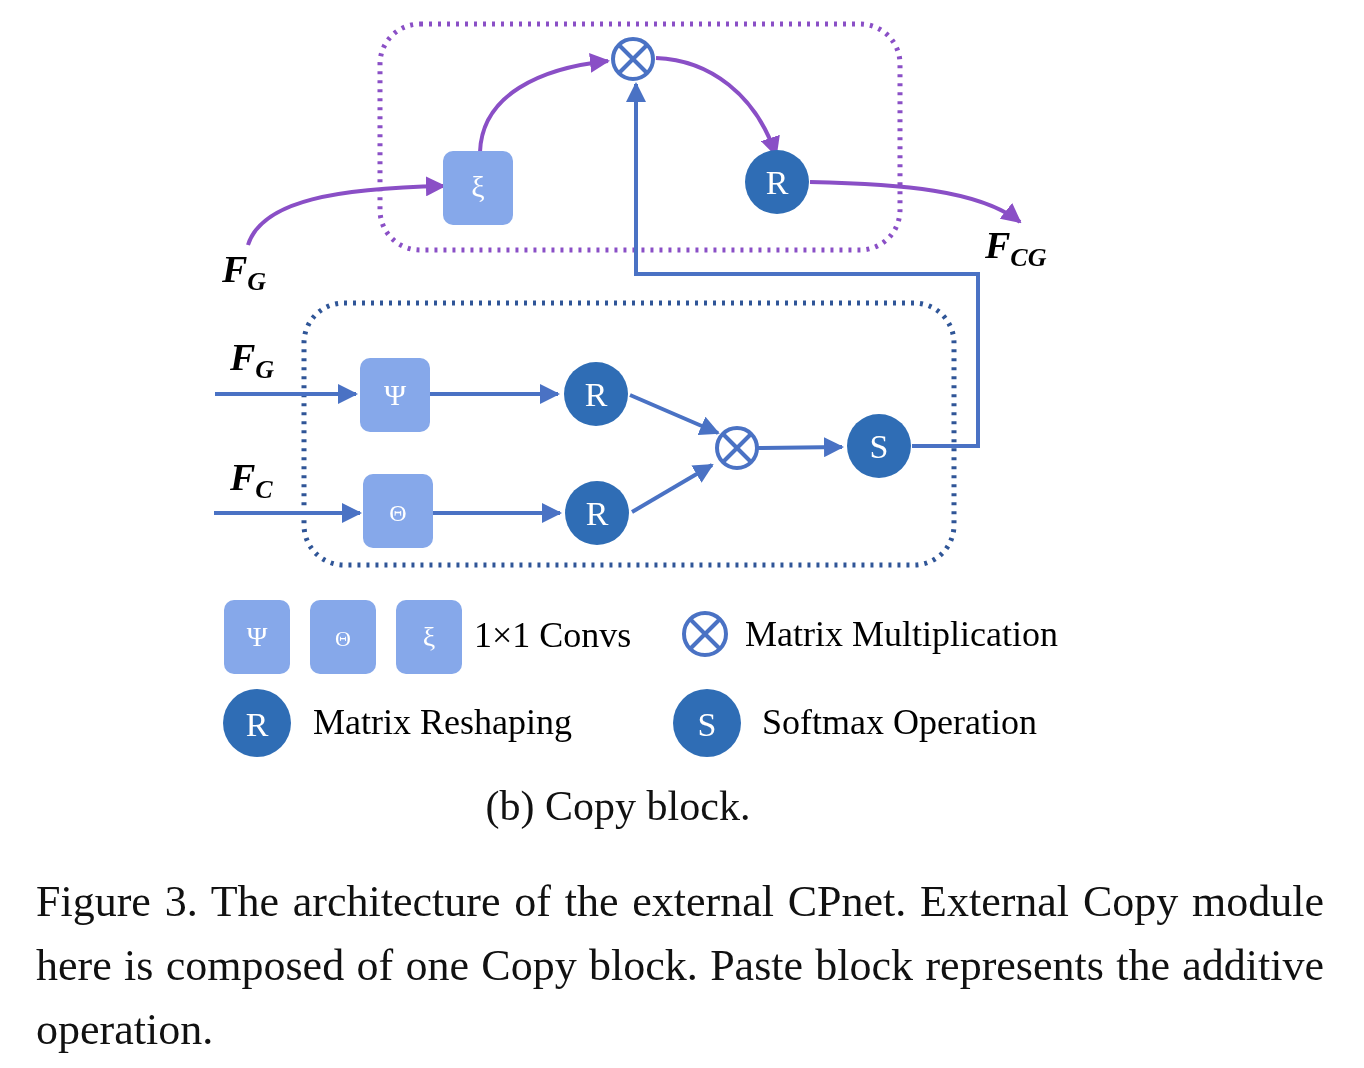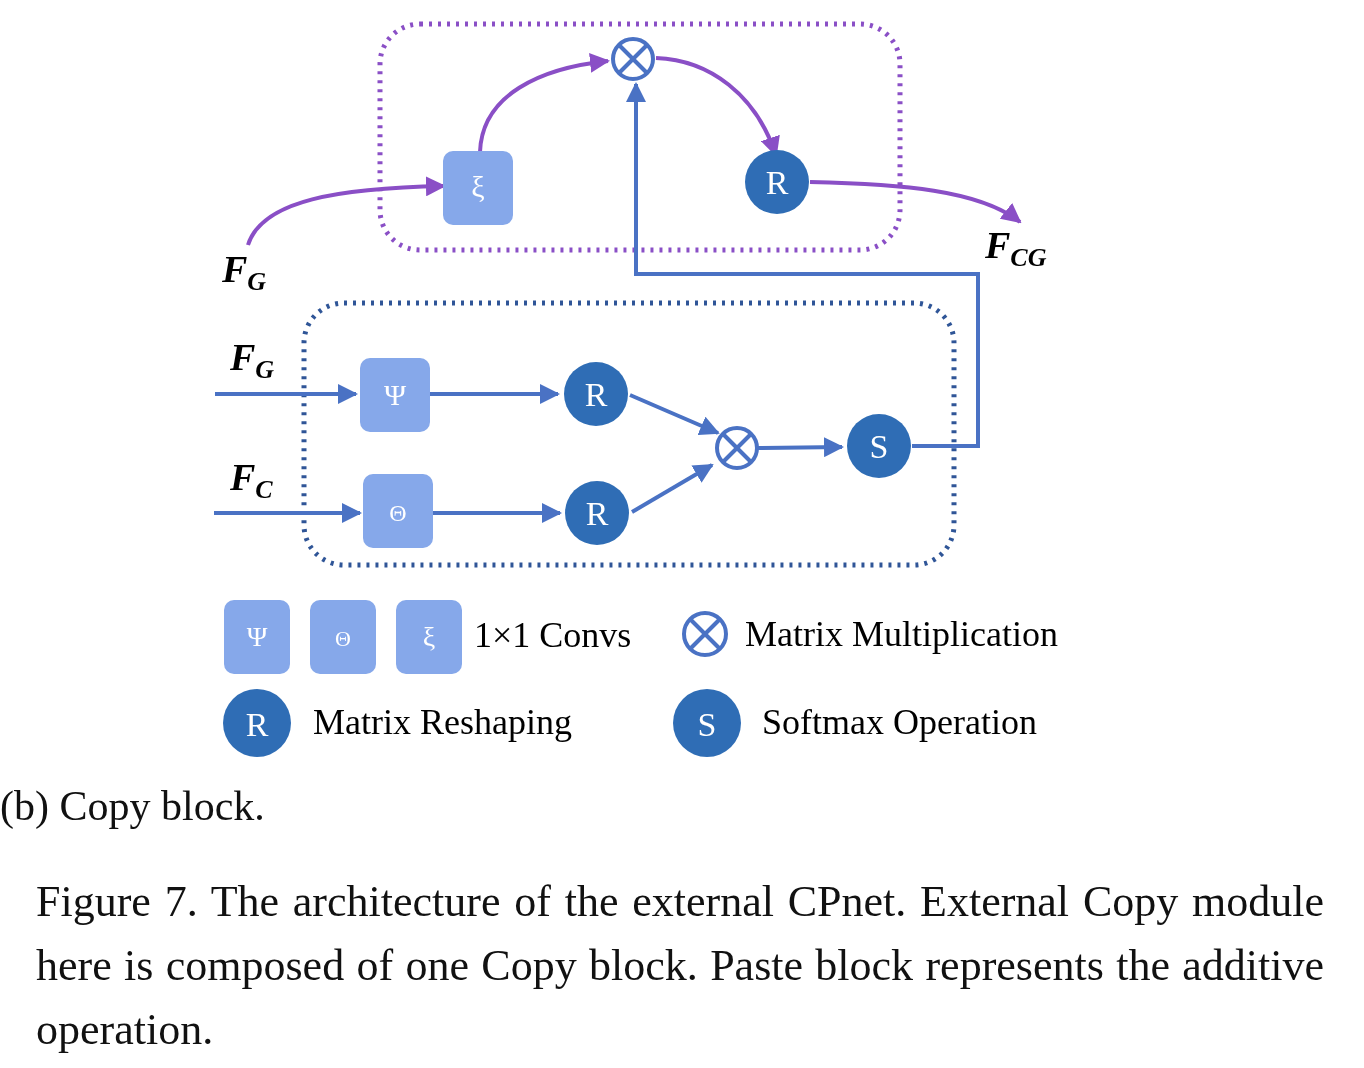--- a/index.html
+++ b/index.html
@@ -1,20 +1,20 @@
 <!DOCTYPE html>
 <html><head>
 <meta charset="utf-8">
 <style>
   html, body { margin: 0; padding: 0; background: #ffffff; }
   body { width: 1364px; height: 1068px; position: relative; overflow: hidden;
          font-family: "Liberation Serif", "DejaVu Serif", serif; color: #111; }
   #diagram { position: absolute; left: 0; top: 0; }
   .lbl { font-family: "Liberation Serif", "DejaVu Serif", serif; }
-  .caption-sub { position: absolute; left: 0; width: 1236px; top: 782px; text-align: left;
+  .caption-sub { position: absolute; left: 0; width: 1236px; top: 782px; text-align: center;
                  font-size: 42px; }
   .caption { position: absolute; left: 36px; width: 1288px; top: 870px;
              font-size: 44px; line-height: 64px; text-align: justify; }
 </style>
 </head>
 <body>
 
 <svg id="diagram" width="1364" height="780" viewBox="0 0 1364 780">
   <defs>
     <marker id="arrP" viewBox="0 0 10 10" refX="9" refY="5" markerWidth="5" markerHeight="5" orient="auto">
@@ -124,13 +124,13 @@
     <text class="lbl" x="313" y="734" font-size="36">Matrix Reshaping</text>
     <g>
       <circle cx="707" cy="723" r="34" fill="#2f6db5"></circle>
       <text class="lbl" x="707" y="736" text-anchor="middle" font-size="34" fill="#fff">S</text>
     </g>
     <text class="lbl" x="762" y="734" font-size="36">Softmax Operation</text>
   </g>
 </svg>
 
 <div class="caption-sub">(b) Copy block.</div>
-<div class="caption">Figure 7. The architecture of the external CPnet. External Copy module here is composed of one Copy block. Paste block represents the additive operation.</div>
+<div class="caption">Figure 3. The architecture of the external CPnet. External Copy module here is composed of one Copy block. Paste block represents the additive operation.</div>
 
 </body></html>

